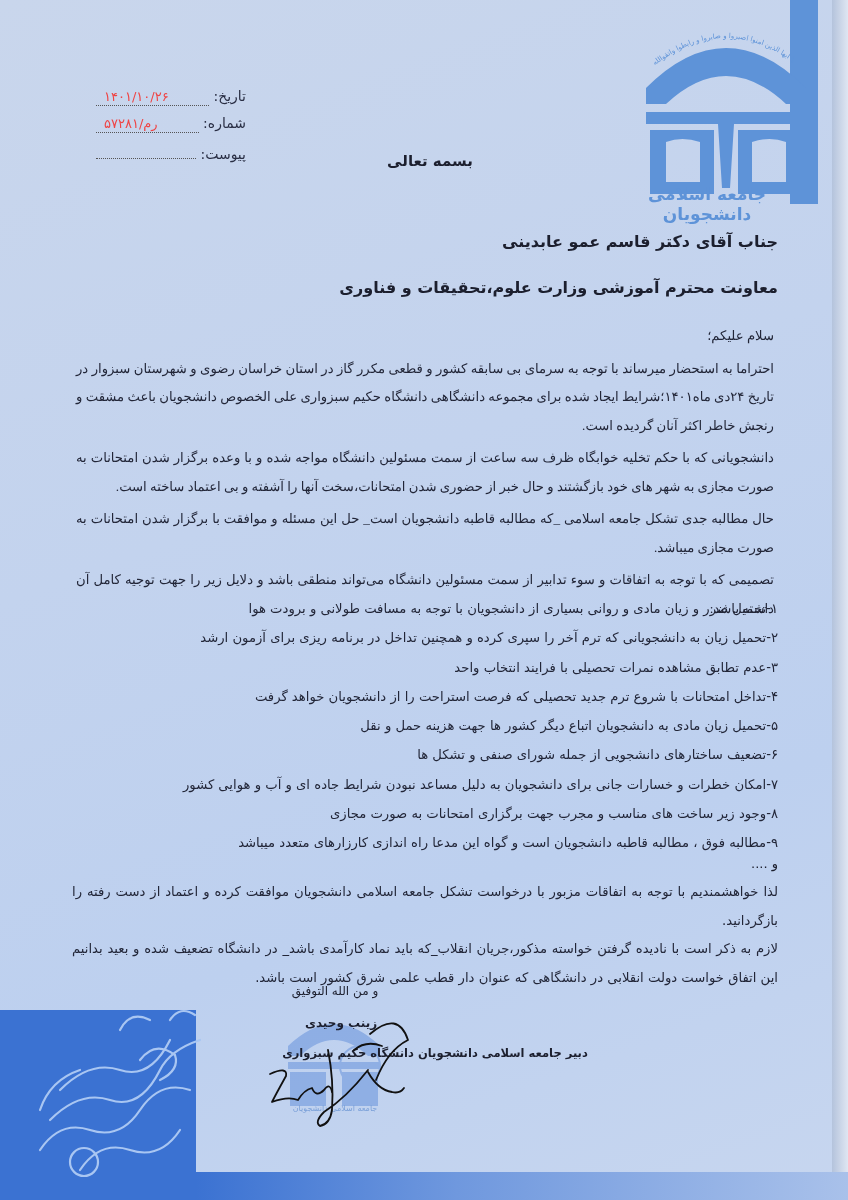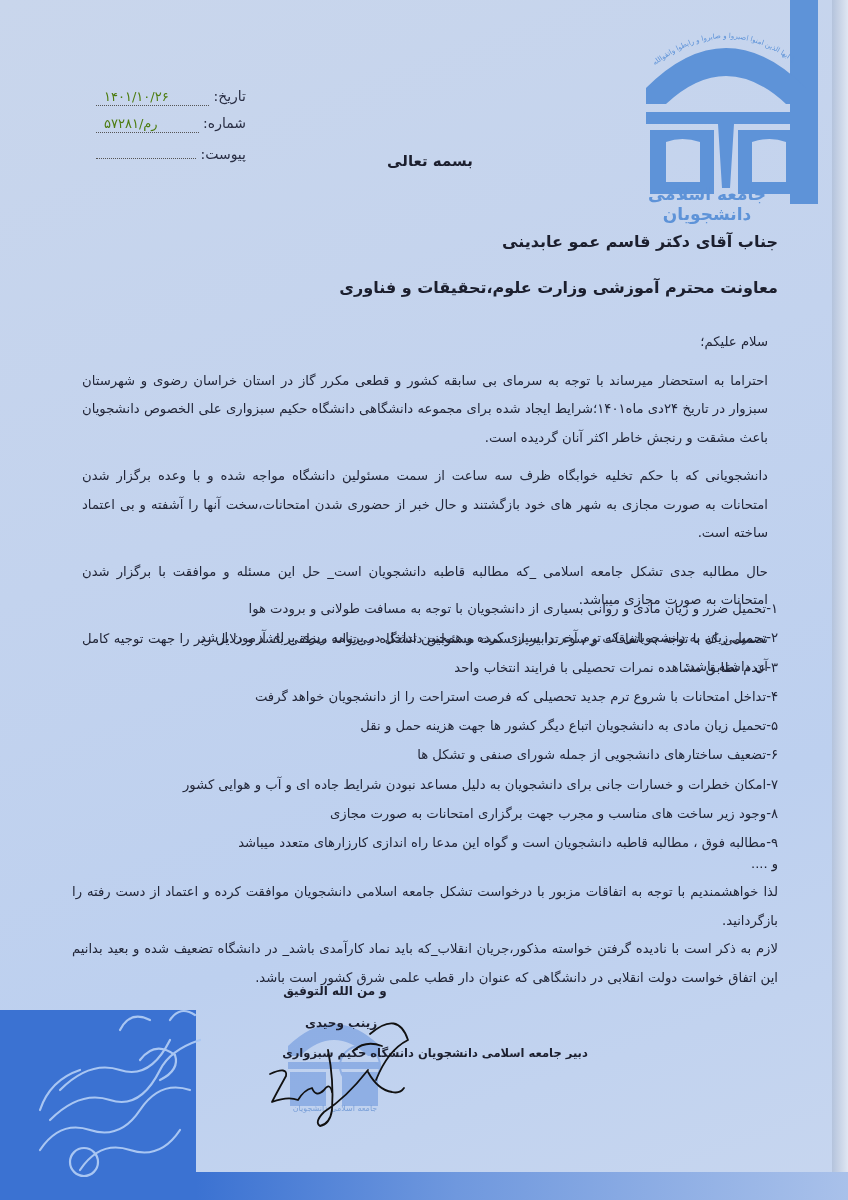--- a/index.html
+++ b/index.html
@@ -70,21 +70,21 @@
       margin-left: 4px;
     }
     .hf-value {
       flex: 1;
       border-bottom: 1px dotted #555;
       font-size: 13px;
       text-align: left;
       direction: ltr;
       padding-left: 8px;
       min-height: 16px;
-      color: #4d7c0f;
+      color: #ef4444;
     }
     .basmala {
       position: absolute;
       left: 380px;
       top: 104px;
       width: 100px;
       text-align: center;
       direction: rtl;
       font-size: 15px;
       font-weight: bold;
@@ -108,21 +108,22 @@
       left: 72px;
       right: 70px;
       top: 318px;
       direction: rtl;
       text-align: justify;
       font-size: 13.2px;
       line-height: 28.5px;
       color: #222638;
     }
     .body-text p {
-      margin: 10px;
+      margin: 4px;
+      font-family: Liberation Serif, serif;
     }
     .reasons {
       position: absolute;
       right: 70px;
       top: 594px;
       direction: rtl;
       text-align: right;
       font-size: 13.2px;
       line-height: 29.3px;
       color: #222638;
@@ -149,21 +150,21 @@
       color: #222638;
     }
     .closing p { margin: 0; }
     .sig-greeting {
       position: absolute;
       left: 280px;
       top: 984px;
       width: 110px;
       text-align: center;
       font-size: 12px;
-      font-weight: bold;
+      font-weight: normal;
       direction: rtl;
     }
     .sig-name {
       position: absolute;
       left: 296px;
       top: 1016px;
       width: 90px;
       text-align: center;
       font-size: 12px;
       font-weight: bold;

